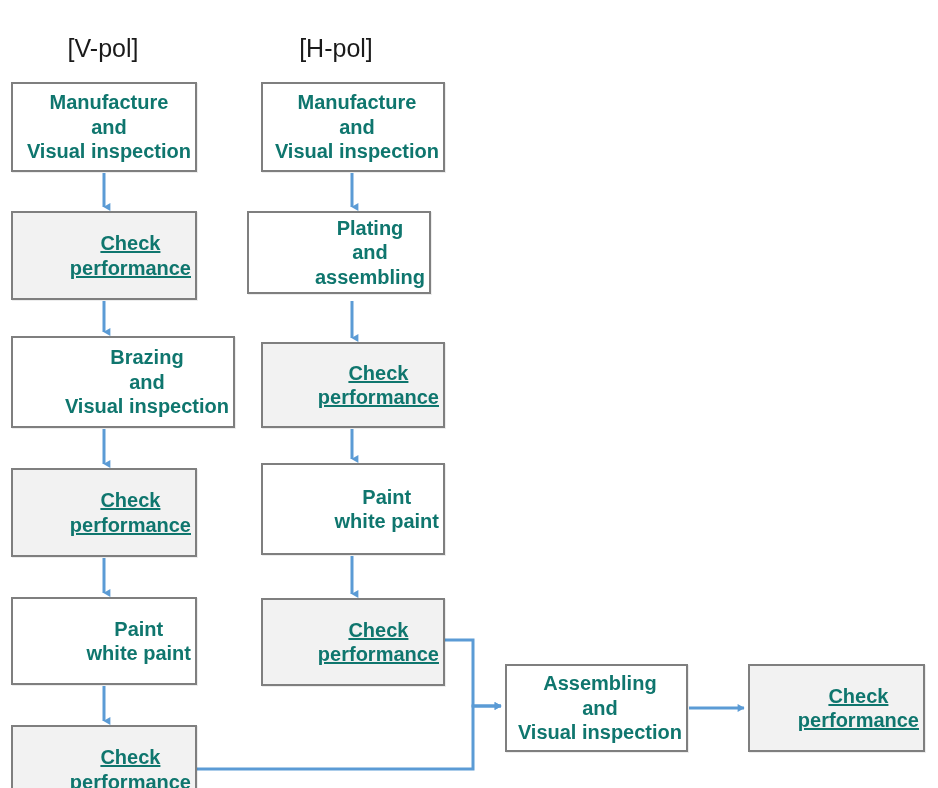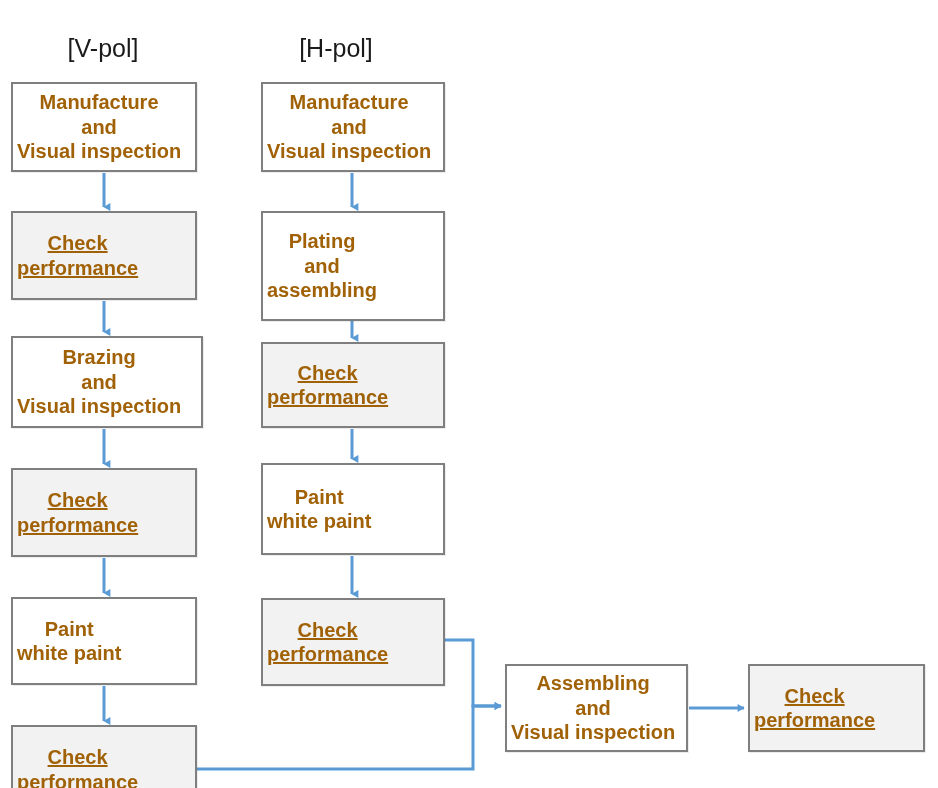--- a/index.html
+++ b/index.html
@@ -27,25 +27,25 @@
     text-align: center;
     letter-spacing: 0px;
     white-space: nowrap;
   }
   .node {
     position: absolute;
     box-sizing: border-box;
     border: 2px solid #7f7f7f;
     display: flex;
     align-items: center;
-    justify-content: flex-start;
+    justify-content: flex-end;
     text-align: center;
     font-size: 20px;
     font-weight: bold;
-    color: #a16207;
+    color: #0f766e;
     line-height: 1.22;
     padding: 2px 4px;
     box-shadow: 1px 1px 0 rgba(0,0,0,0.07);
   }
   .node.fill-white { background: #ffffff; }
   .node.fill-gray  { background: #f2f2f2; text-decoration: underline; }
   .node .label { white-space: pre-line; }
 
   svg.edges {
     position: absolute;
@@ -94,21 +94,21 @@
   <div id="nodes-layer">
       <div class="node fill-white" style="left: 11px; top: 52px; width: 186px; height: 90px;">
         <span class="label">Manufacture
 and
 Visual inspection</span>
       </div>
       <div class="node fill-gray" style="left: 11px; top: 181px; width: 186px; height: 89px;">
         <span class="label">Check
 performance</span>
       </div>
-      <div class="node fill-white" style="left: 11px; top: 306px; width: 192px; height: 92px;">
+      <div class="node fill-white" style="left: 11px; top: 306px; width: 224px; height: 92px;">
         <span class="label">Brazing
 and
 Visual inspection</span>
       </div>
       <div class="node fill-gray" style="left: 11px; top: 438px; width: 186px; height: 89px;">
         <span class="label">Check
 performance</span>
       </div>
       <div class="node fill-white" style="left: 11px; top: 567px; width: 186px; height: 88px;">
         <span class="label">Paint
@@ -116,21 +116,21 @@
       </div>
       <div class="node fill-gray" style="left: 11px; top: 695px; width: 186px; height: 89px;">
         <span class="label">Check
 performance</span>
       </div>
       <div class="node fill-white" style="left: 261px; top: 52px; width: 184px; height: 90px;">
         <span class="label">Manufacture
 and
 Visual inspection</span>
       </div>
-      <div class="node fill-white" style="left: 261px; top: 181px; width: 184px; height: 110px;">
+      <div class="node fill-white" style="left: 247px; top: 181px; width: 184px; height: 83px;">
         <span class="label">Plating
 and
 assembling</span>
       </div>
       <div class="node fill-gray" style="left: 261px; top: 312px; width: 184px; height: 86px;">
         <span class="label">Check
 performance</span>
       </div>
       <div class="node fill-white" style="left: 261px; top: 433px; width: 184px; height: 92px;">
         <span class="label">Paint

